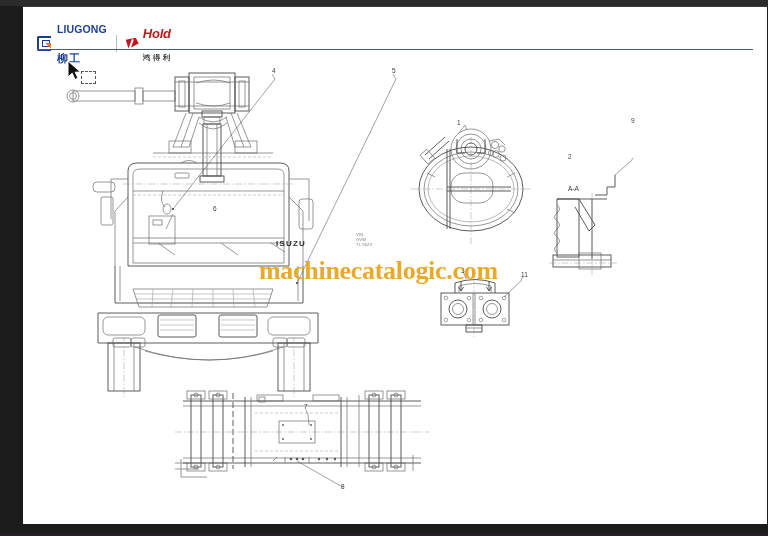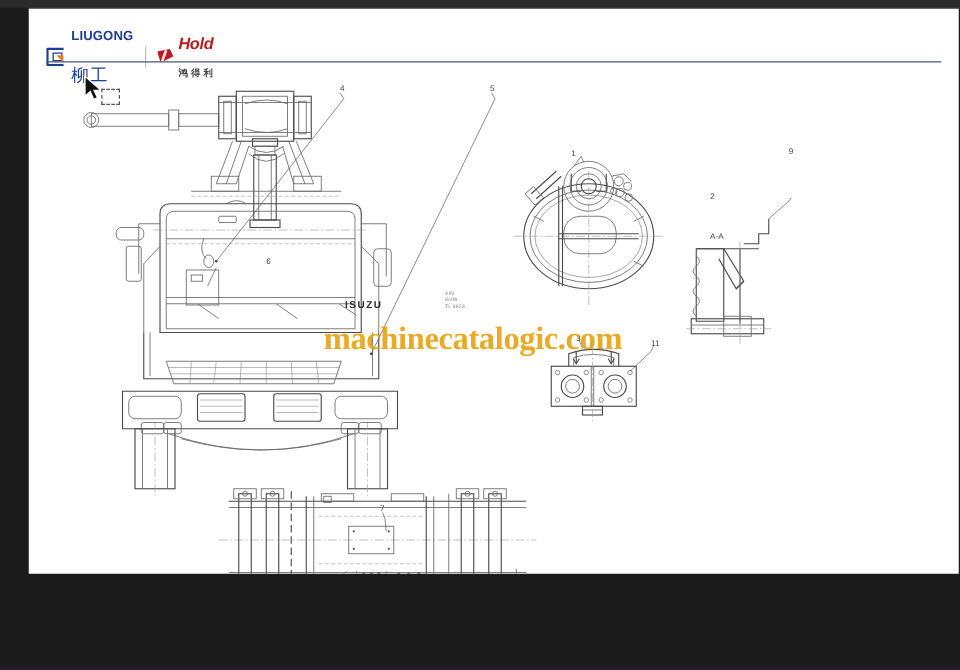--- a/index.html
+++ b/index.html
@@ -38,21 +38,21 @@
     position: absolute;
     left: 0; bottom: 0;
     width: 768px; height: 3px;
     background: #241a28;
   }
 
   
   #document-page {
     position: absolute;
     left: 23px; top: 7px;
-    width: 744px; height: 452px;
+    width: 744px; height: 517px;
     background: #ffffff;
     overflow: hidden;
   }
 
   
   #page-header {
     position: absolute;
     left: 0; top: 0;
     width: 744px; height: 44px;
   }
@@ -95,22 +95,22 @@
     display: flex; flex-direction: column; line-height: 1;
   }
   #liugong-name {
     font-size: 10.5px;
     font-weight: bold;
     color: #1c3f94;
     letter-spacing: 0.1px;
     font-variant: small-caps;
   }
   #liugong-cn {
-    font-size: 14px;
-    font-weight: normal;
+    font-size: 11px;
+    font-weight: bold;
     color: #1c3f94;
     letter-spacing: 1px;
     margin-top: 18px;
   }
   #brand-divider {
     width: 1px; height: 17px;
     background: #bbbbbb;
     margin: 0 9px;
   }
   

